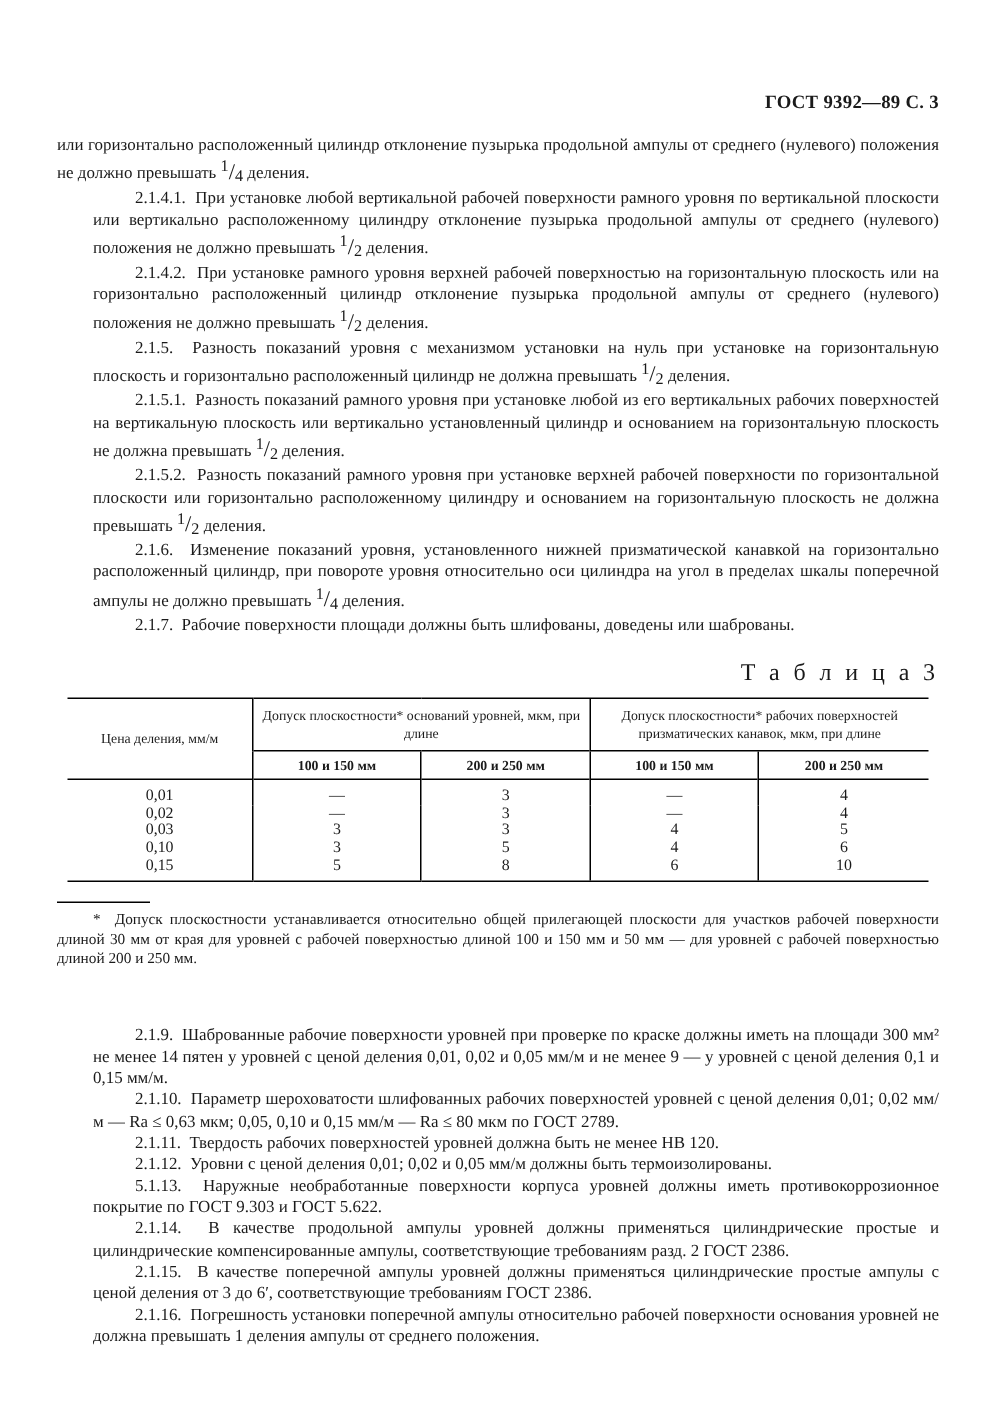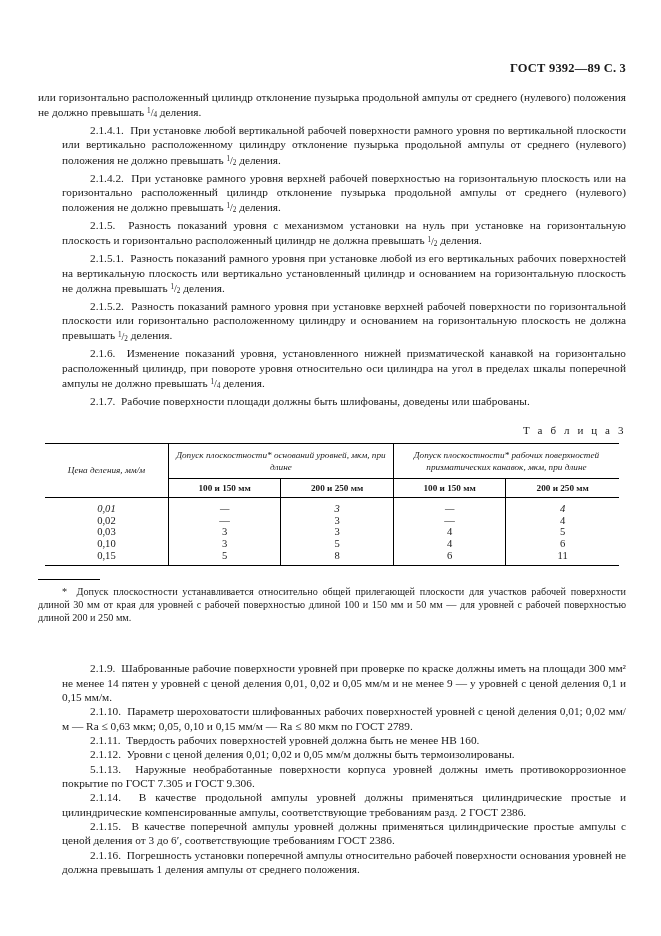--- a/index.html
+++ b/index.html
@@ -49,38 +49,38 @@
     hyphens: manual;
   }
   p.para.indent {
     text-indent: 28px;
     margin-left: 24px;
   }
 
   
   .frac {
     white-space: nowrap;
-    font-size: 10px;
+    font-size: 15px;
   }
   .frac .num {
     font-size: 0.72em;
     vertical-align: 0.45em;
   }
   .frac .sl {
     font-size: 1em;
   }
   .frac .den {
     font-size: 0.72em;
     vertical-align: -0.18em;
   }
 
   
   .table-caption {
     text-align: right;
-    font-size: 11px;
+    font-size: 16px;
     letter-spacing: 2.6px;
     margin: 16px 0 7px 0;
   }
 
   
   .tbl-wrap {
     padding: 0 7px;
   }
   table.spec {
     width: 100%;
@@ -88,21 +88,21 @@
     font-size: 9.2px;
     table-layout: fixed;
   }
   table.spec th,
   table.spec td {
     padding: 0;
     vertical-align: middle;
     text-align: center;
     font-weight: normal;
   }
-  .rule-top  { border-top: 1.6px solid #000; font-style: italic; }
+  .rule-top  { border-top: 1.6px solid #000; }
   .rule-mid  { border-top: 0.9px solid #000; }
   .rule-bot  { border-bottom: 1.6px solid #000; }
   .vline     { border-left: 1.2px solid #000; }
 
   table.spec th.h-main {
     padding: 6px 6px 5px 6px;
     line-height: 11.5px;
   }
   table.spec th.h-sub {
     padding: 4px 4px 3px 4px;
@@ -224,44 +224,44 @@
             <td class="cell vline">3</td>
             <td class="cell vline">5</td>
             <td class="cell vline">4</td>
             <td class="cell vline">6</td>
           </tr>
           <tr class="last-data">
             <td class="cell rule-bot">0,15</td>
             <td class="cell rule-bot vline">5</td>
             <td class="cell rule-bot vline">8</td>
             <td class="cell rule-bot vline">6</td>
-            <td class="cell rule-bot vline">11</td>
+            <td class="cell rule-bot vline">10</td>
           </tr>
         </tbody>
       </table>
     </div>
 
     <div class="fn-rule"></div>
 
     <p class="footnote indent"><span>*</span>&nbsp; <span>Допуск плоскостности устанавливается относительно общей прилегающей плоскости для участков рабочей поверхности длиной 30 мм от края для уровней с рабочей поверхностью длиной 100 и 150 мм и 50 мм — для уровней с рабочей поверхностью длиной 200 и 250 мм.</span></p>
 
     <div class="gap-2"></div>
 
 
     <div class="gap-3"></div>
 
     <p class="para indent"><span>2.1.9.</span>&nbsp; <span>Шаброванные рабочие поверхности уровней при проверке по краске должны иметь на площади 300 мм² не менее 14 пятен у уровней с ценой деления 0,01, 0,02 и 0,05 мм/м и не менее 9 — у уровней с ценой деления 0,1 и 0,15 мм/м.</span></p>
 
     <p class="para indent"><span>2.1.10.</span>&nbsp; <span>Параметр шероховатости шлифованных рабочих поверхностей уровней с ценой деления 0,01; 0,02 мм/м — Ra ≤ 0,63 мкм; 0,05, 0,10 и 0,15 мм/м — Ra ≤ 80 мкм по ГОСТ 2789.</span></p>
 
-    <p class="para indent"><span>2.1.11.</span>&nbsp; <span>Твердость рабочих поверхностей уровней должна быть не менее HB 160.</span></p>
+    <p class="para indent"><span>2.1.11.</span>&nbsp; <span>Твердость рабочих поверхностей уровней должна быть не менее HB 120.</span></p>
 
     <p class="para indent"><span>2.1.12.</span>&nbsp; <span>Уровни с ценой деления 0,01; 0,02 и 0,05 мм/м должны быть термоизолированы.</span></p>
 
-    <p class="para indent"><span>5.1.13.</span>&nbsp; <span>Наружные необработанные поверхности корпуса уровней должны иметь противокоррозионное покрытие по ГОСТ 7.305 и ГОСТ 9.306.</span></p>
+    <p class="para indent"><span>5.1.13.</span>&nbsp; <span>Наружные необработанные поверхности корпуса уровней должны иметь противокоррозионное покрытие по ГОСТ 9.303 и ГОСТ 5.622.</span></p>
 
     <p class="para indent"><span>2.1.14.</span>&nbsp; <span>В качестве продольной ампулы уровней должны применяться цилиндрические простые и цилиндрические компенсированные ампулы, соответствующие требованиям разд. 2 ГОСТ 2386.</span></p>
 
     <p class="para indent"><span>2.1.15.</span>&nbsp; <span>В качестве поперечной ампулы уровней должны применяться цилиндрические простые ампулы с ценой деления от 3 до 6′, соответствующие требованиям ГОСТ 2386.</span></p>
 
     <p class="para indent"><span>2.1.16.</span>&nbsp; <span>Погрешность установки поперечной ампулы относительно рабочей поверхности основания уровней не должна превышать 1 деления ампулы от среднего положения.</span></p>
 
   </div>
 </div>
 

